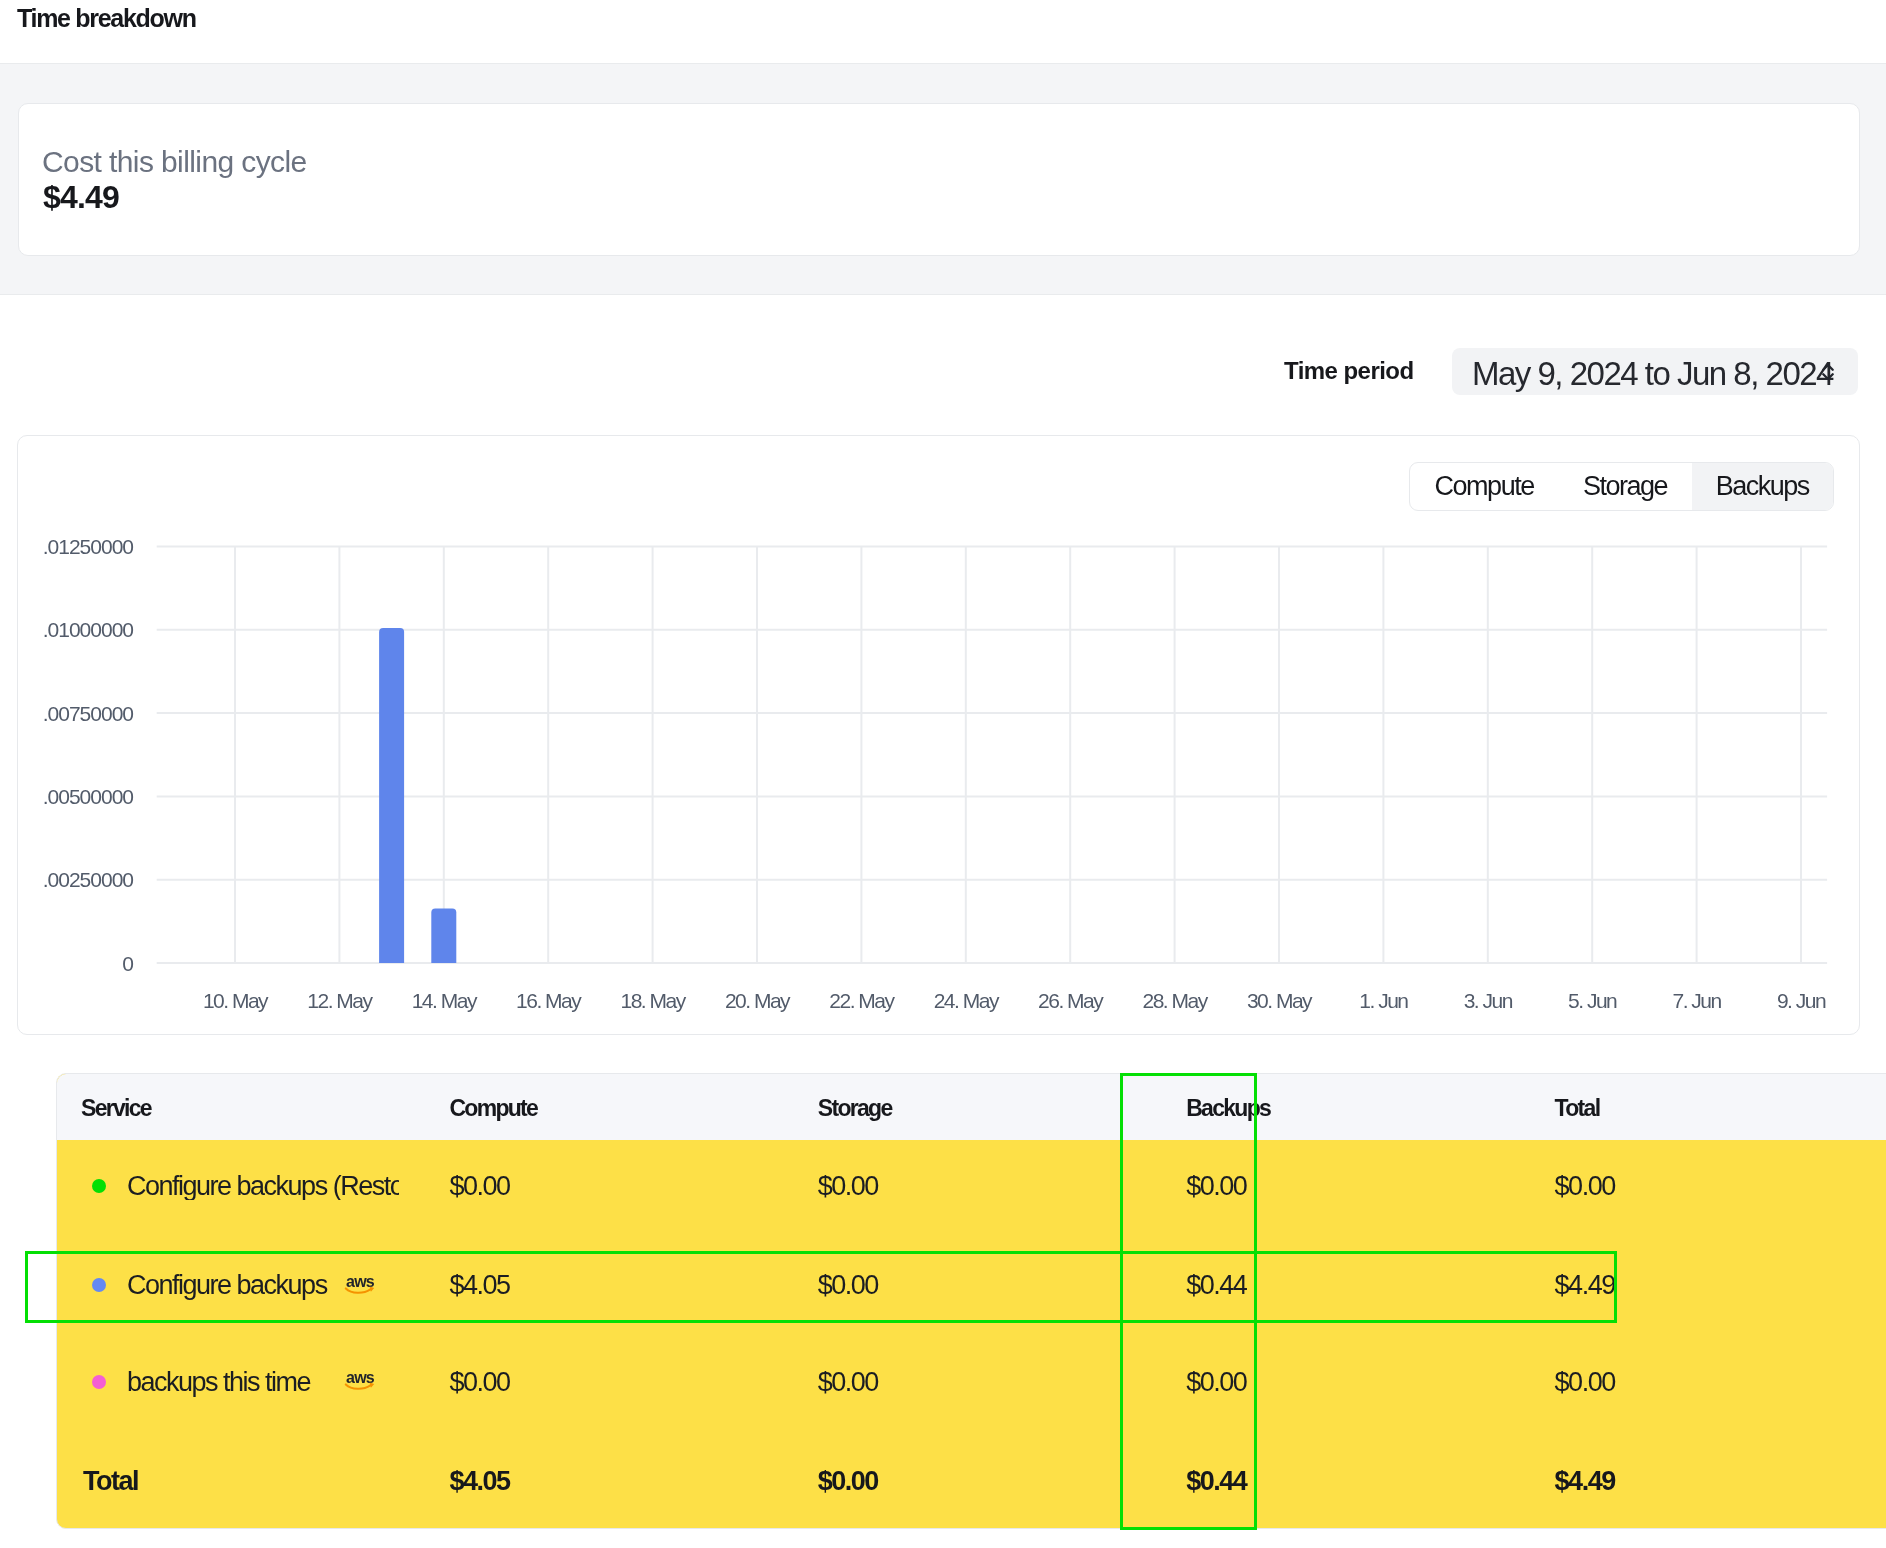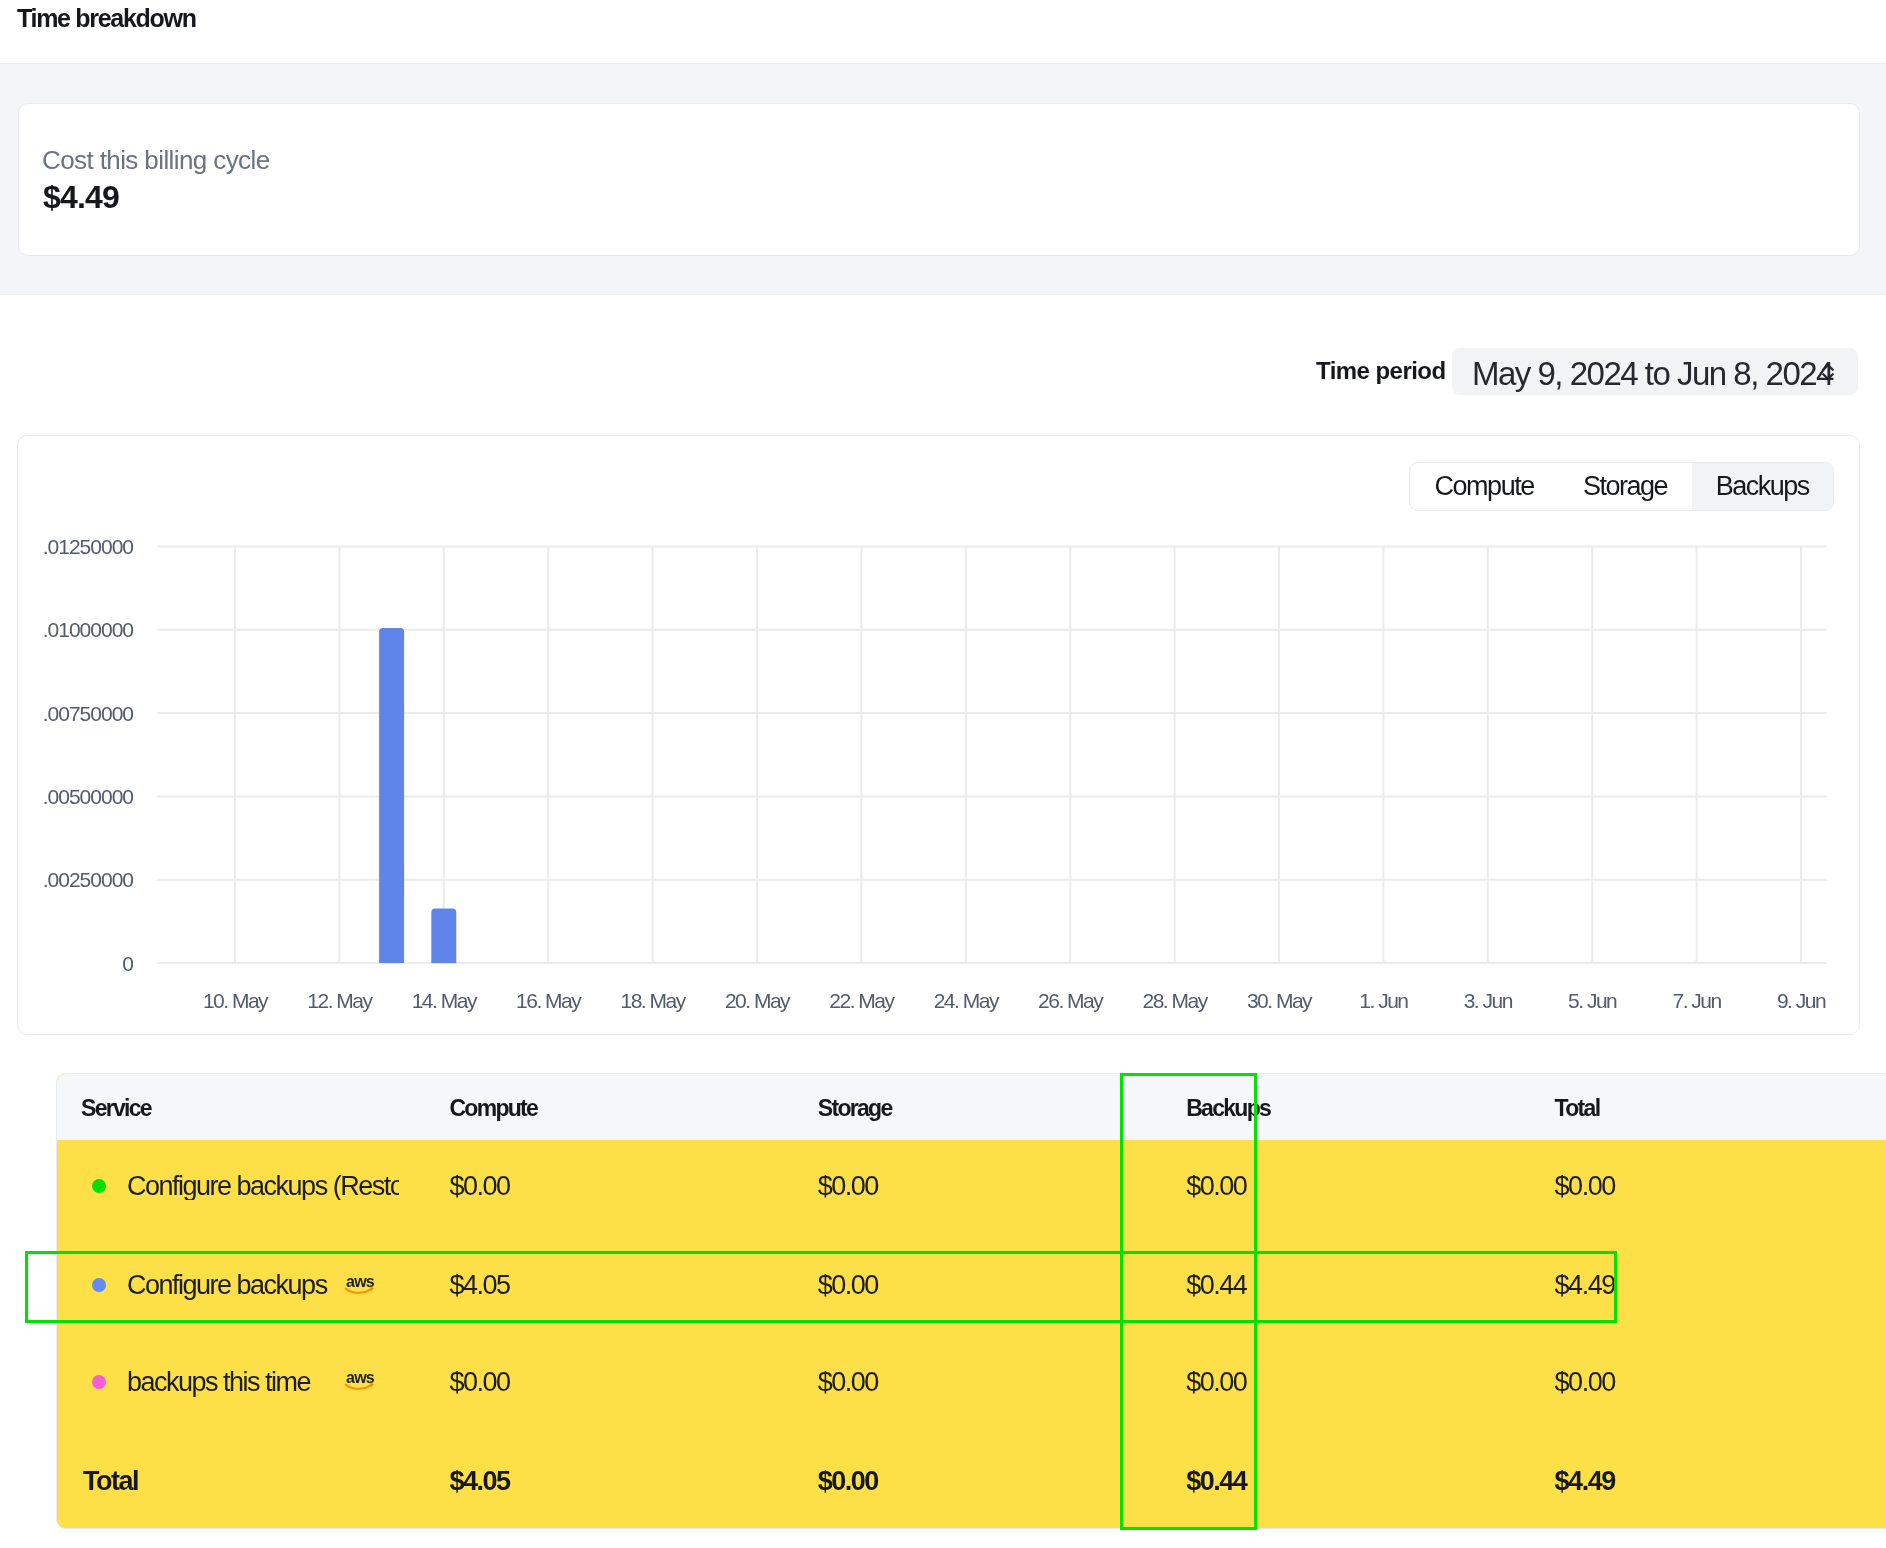--- a/index.html
+++ b/index.html
@@ -1,23 +1,23 @@
 <!DOCTYPE html>
 <html><head>
 <meta charset="utf-8">
 <style>
 * { margin:0; padding:0; box-sizing:border-box; }
 html,body { width:1886px; height:1548px; background:#fff; font-family:"Liberation Sans",sans-serif; position:relative; overflow:hidden; }
 .abs { position:absolute; line-height:1; white-space:nowrap; }
 .band { position:absolute; left:0; top:63px; width:1886px; height:232px; background:#f4f5f7; border-top:1px solid #e9ebed; border-bottom:1px solid #e9ebed; }
 .cost-card { position:absolute; left:18px; top:103px; width:1842px; height:153px; background:#fff; border:1px solid #e7e9ec; border-radius:10px; }
 .h1 { left:17px; top:5.8px; font-size:25px; font-weight:700; letter-spacing:-1.3px; color:#17181c; }
-.costlbl { left:42px; top:146.5px; font-size:26px; letter-spacing:-0.6px; color:#6b7280; }
+.costlbl { left:42px; top:146.5px; font-size:30px; letter-spacing:-0.6px; color:#6b7280; }
 .costval { left:43px; top:181.4px; font-size:32px; font-weight:700; letter-spacing:-0.8px; color:#17181c; }
-.tplbl { left:1284px; top:358.5px; font-size:24px; font-weight:700; letter-spacing:-0.55px; color:#17181c;margin-left:32px; }
+.tplbl { left:1284px; top:358.5px; font-size:24px; font-weight:700; letter-spacing:-0.55px; color:#17181c; }
 .select { position:absolute; left:1452px; top:348px; width:406px; height:47px; background:#f2f3f5; border-radius:8px; }
 .seltext { left:20px; top:8.8px; font-size:33px; letter-spacing:-1.5px; color:#26282e; }
 .chart-card { position:absolute; left:17px; top:435px; width:1843px; height:600px; background:#fff; border:1px solid #e7e9ec; border-radius:10px; }
 .tabs { position:absolute; left:1391px; top:26px; width:425px; height:49px; border:1px solid #e7e9ec; border-radius:9px; display:flex; }
 .tab { font-size:27px; letter-spacing:-1.5px; color:#17181c; display:flex; align-items:center; justify-content:center; }
 .tab1 { width:149px; }
 .tab2 { width:134px; }
 .tab3 { width:142px; background:#f2f3f5; border-radius:0 8px 8px 0; }
 .table { position:absolute; left:18px; top:1073px; width:1842px; height:456px; border:1px solid #e7e9ec; border-radius:10px; background:#fde047; overflow:hidden;margin-left:38px; }
 .thead { position:absolute; left:0; top:0; width:1840px; height:66px; background:#f6f7fa; }

